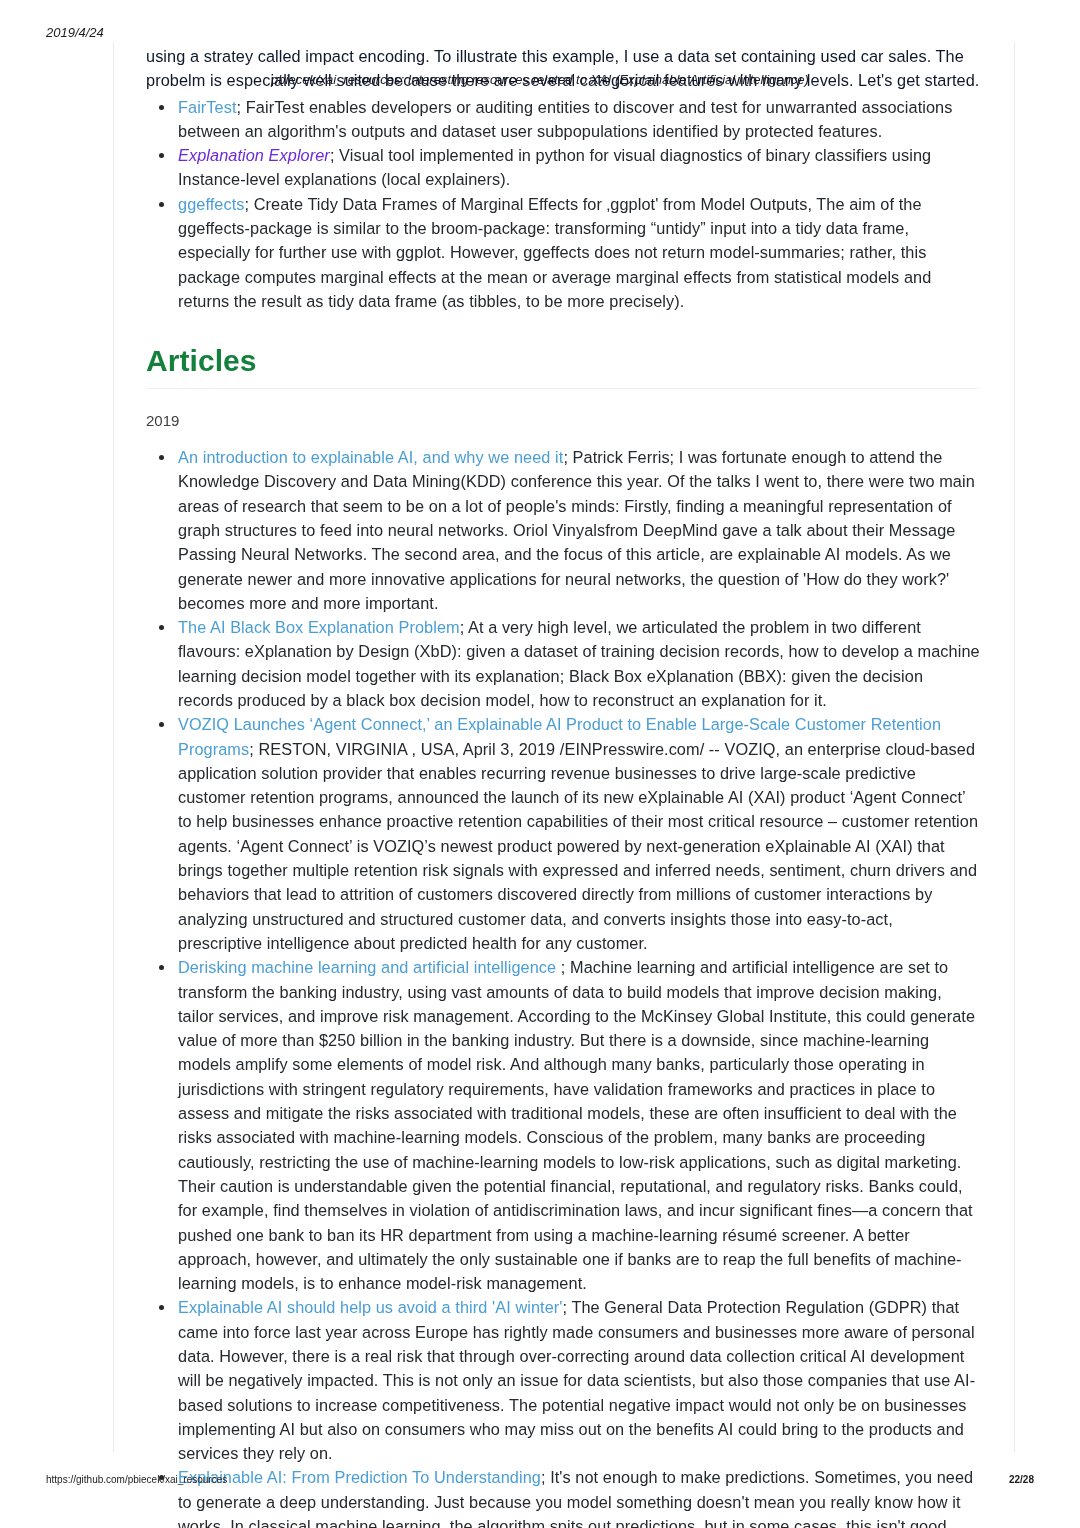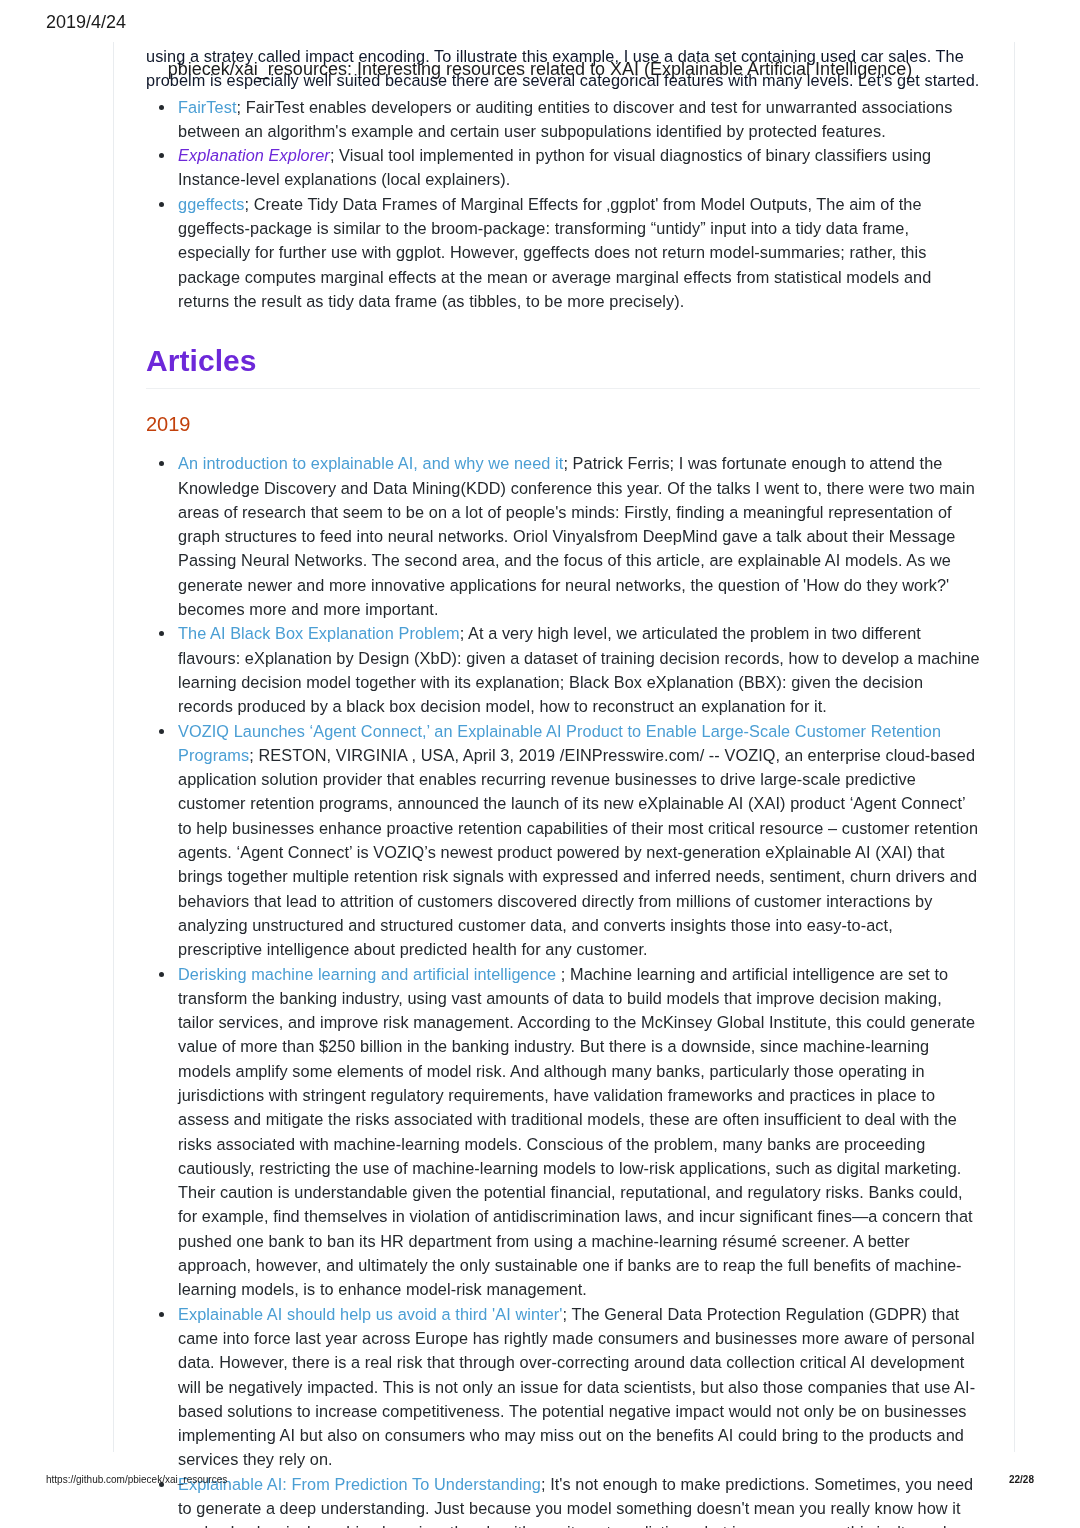--- a/index.html
+++ b/index.html
@@ -18,27 +18,28 @@
     width: 1080px;
     height: 1528px;
     background: #ffffff;
     overflow: hidden;
     box-sizing: border-box;
   }
 
   
   .print-header {
     position: absolute;
-    top: 12px;
+    top: 25px;
     left: 0;
     width: 1080px;
     height: 20px;
-    font-size: 18px;
+    font-size: 13px;
     color: #1b1b1b;
     font-family: "Liberation Sans", sans-serif;
+    font-style: italic;
   }
   .print-header .ph-date {
     position: absolute;
     left: 46px;
     top: 0;
     white-space: nowrap;
   }
   .print-header .ph-title {
     position: absolute;
     left: 0;
@@ -135,32 +136,32 @@
   a.doc-link {
     color: #4a9ed4;
     text-decoration: none;
     text-align: right;
   }
 
   h2.section-heading {
     font-size: 30px;
     line-height: 1.2;
     font-weight: 600;
-    color: #6d28d9;
+    color: #15803d;
     margin: 30px 0 0 0;
     padding: 0 0 9px 0;
     border-bottom: 1px solid #eef0f2;
     letter-spacing: 0.002em;
   }
 
   h3.sub-heading {
-    font-size: 20px;
+    font-size: 15px;
     line-height: 1.25;
     font-weight: 400;
-    color: #c2410c;
+    color: #404040;
     margin: 23px 0 14px 0;
     padding: 0;
   }
 </style>
 </head>
 <body>
 
 <div class="page">
 
   <div class="print-header">
@@ -169,21 +170,21 @@
   </div>
 
   <div class="content-frame" style="border-left-color: rgb(233, 236, 239); border-right-color: rgb(233, 236, 239);"></div>
 
   <div class="content">
 
     <p class="lead body-text">using a stratey called impact encoding. To illustrate this example, I use a data set containing used car sales. The probelm is especially well suited because there are several categorical features with many levels. Let's get started.</p>
 
     <ul class="doc-list">
       <li>
-        <a class="doc-link" href="#" style="color: rgb(74, 158, 212);">FairTest</a><span>; </span><span>FairTest enables developers or auditing entities to discover and test for unwarranted associations between an algorithm's example and certain user subpopulations identified by protected features.</span>
+        <a class="doc-link" href="#" style="color: rgb(74, 158, 212);">FairTest</a><span>; </span><span>FairTest enables developers or auditing entities to discover and test for unwarranted associations between an algorithm's outputs and dataset user subpopulations identified by protected features.</span>
       </li>
       <li>
         <a class="doc-link" href="#" style="color: #6d28d9; font-style: italic;">Explanation Explorer</a><span>; </span><span>Visual tool implemented in python for visual diagnostics of binary classifiers using Instance-level explanations (local explainers).</span>
       </li>
       <li>
         <a class="doc-link" href="#" style="color: rgb(74, 158, 212);">ggeffects</a><span>; </span><span>Create Tidy Data Frames of Marginal Effects for ‚ggplot' from Model Outputs, The aim of the ggeffects-package is similar to the broom-package: transforming “untidy” input into a tidy data frame, especially for further use with ggplot. However, ggeffects does not return model-summaries; rather, this package computes marginal effects at the mean or average marginal effects from statistical models and returns the result as tidy data frame (as tibbles, to be more precisely).</span>
       </li>
     </ul>
 
     <h2 class="section-heading" style="border-bottom-color: rgb(238, 240, 242);">Articles</h2>

